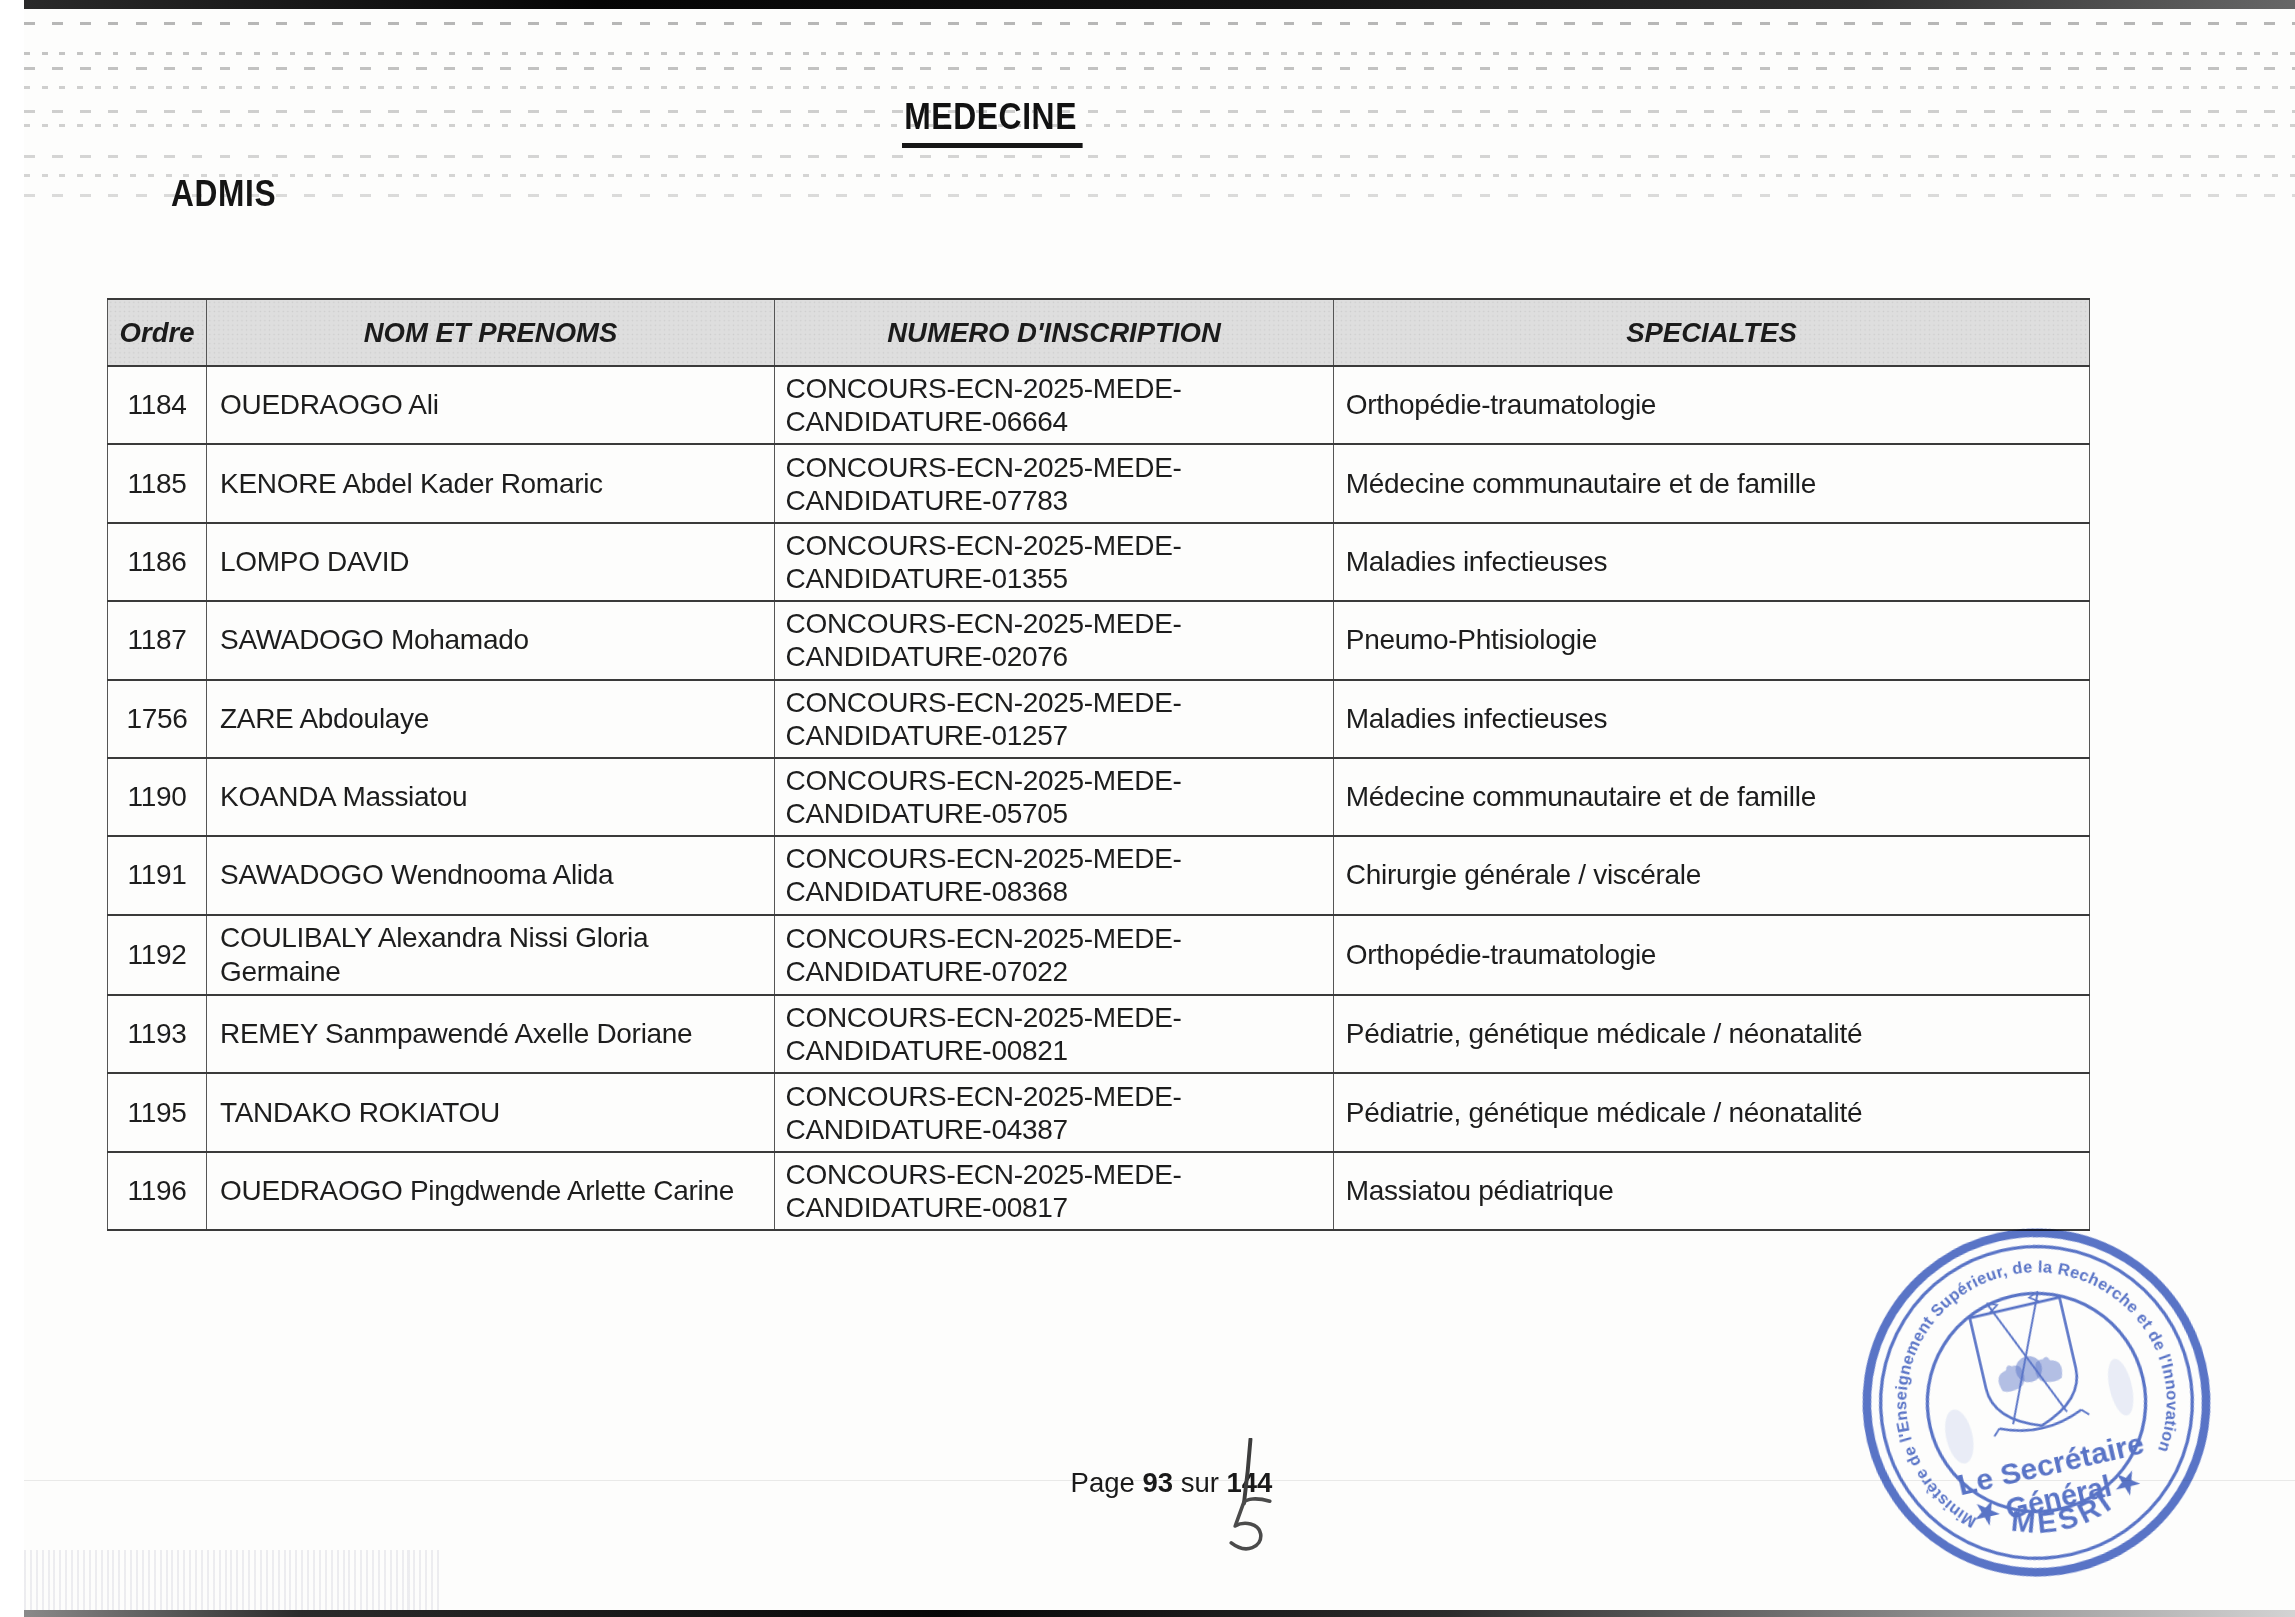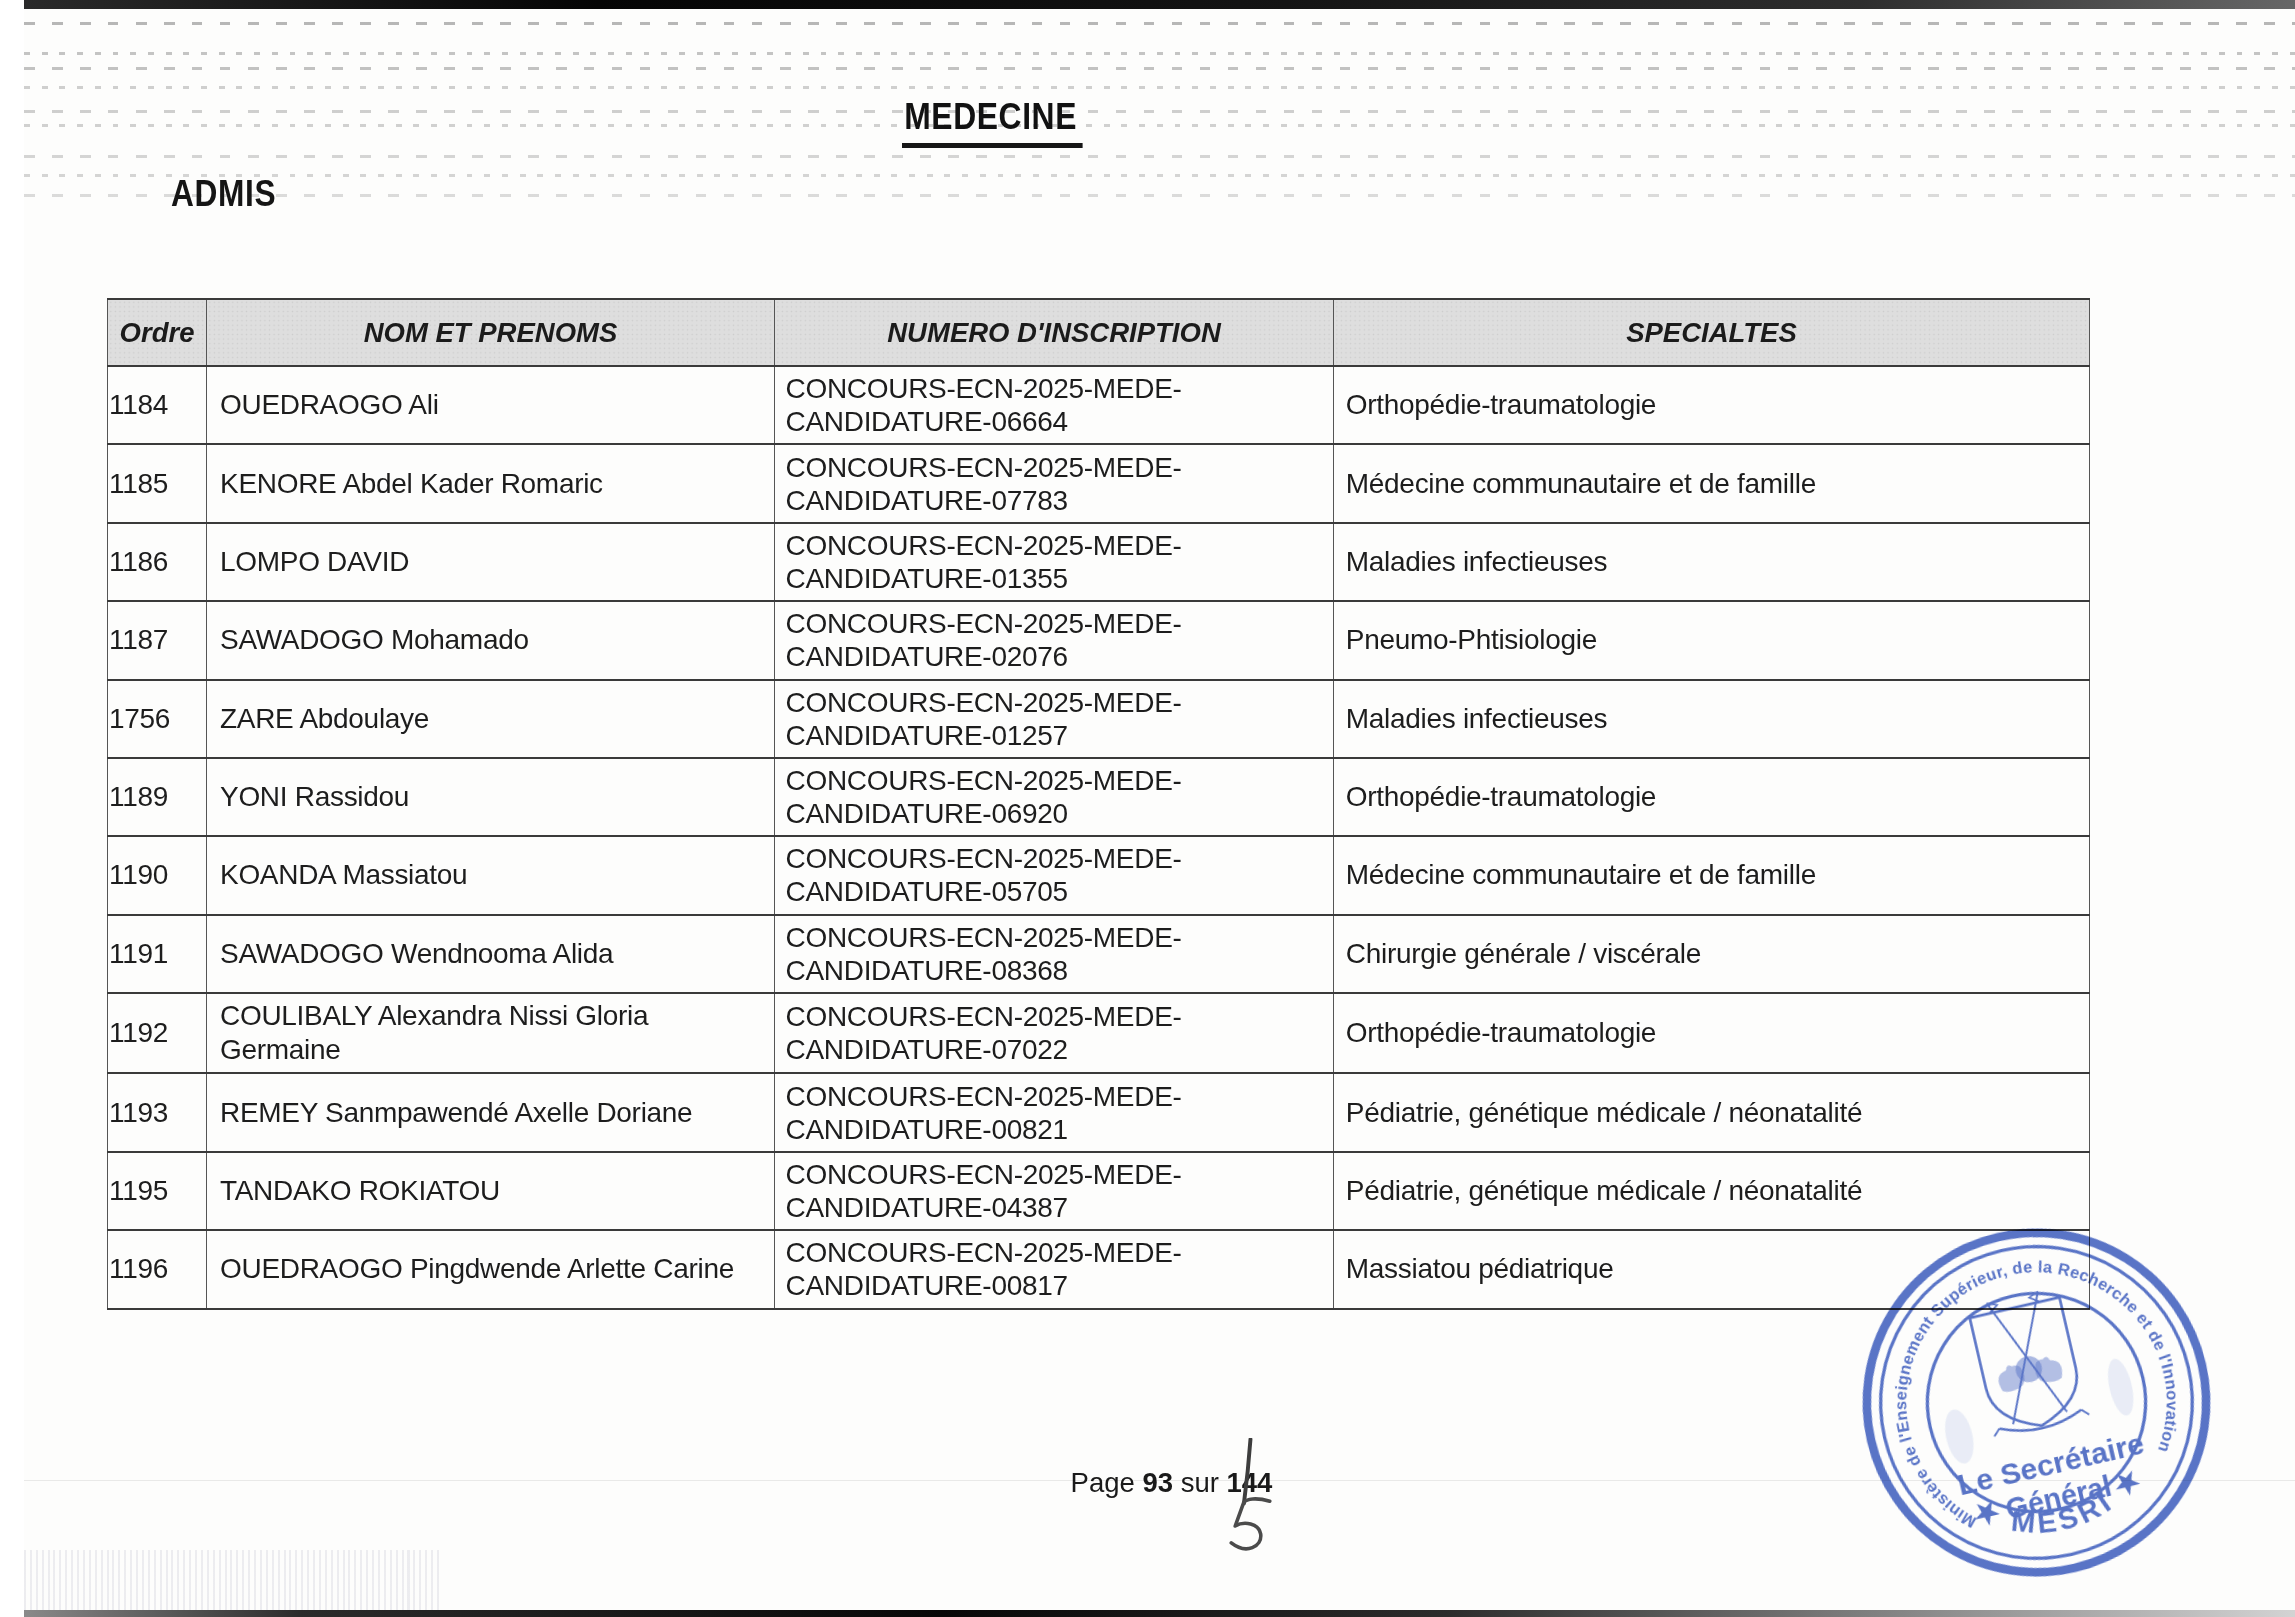--- a/index.html
+++ b/index.html
@@ -62,21 +62,21 @@
     height:63px; font-size:27.5px; font-style:italic; font-weight:bold;
     color:#1b1b1b; text-align:center;
     background-color:#dedede;
     background-image:radial-gradient(rgba(0,0,0,.08) 0.7px, rgba(0,0,0,0) 1px);
     background-size:4.6px 4.6px;
   }
   table.results td {
     font-size:28px; letter-spacing:-0.3px; color:#1d1d1d;
     vertical-align:middle; background:transparent;
   }
-  td.c-ordre { }
+  td.c-ordre { text-align:center; }
   td.c-nom   { padding:5.2px 7.9px 5.2px 13px; line-height:34px; }
   td.c-num   { padding:5.2px 6.5px 5.2px 10.5px; line-height:33px; }
   td.c-spec  { padding:5.2px 7.9px 5.2px 11.8px; line-height:34px; }
 
   
   .page-footer {
     position:absolute; top:1467px; left:0; width:2295px;
     text-align:center; font-size:27.5px; color:#1a1a1a; letter-spacing:0;
   }
   .page-footer .b { font-weight:bold; }
@@ -174,29 +174,20 @@
     <tr>
       <td class="c-ordre">1756</td>
       <td class="c-nom">ZARE Abdoulaye</td>
       <td class="c-num">
         <div>CONCOURS-ECN-2025-MEDE-</div>
         <div>CANDIDATURE-01257</div>
       </td>
       <td class="c-spec">Maladies infectieuses</td>
     </tr>
 
-    <tr>
-      <td class="c-ordre">1189</td>
-      <td class="c-nom">YONI Rassidou</td>
-      <td class="c-num">
-        <div>CONCOURS-ECN-2025-MEDE-</div>
-        <div>CANDIDATURE-06920</div>
-      </td>
-      <td class="c-spec">Orthopédie-traumatologie</td>
-    </tr>
 
     <tr>
       <td class="c-ordre">1190</td>
       <td class="c-nom">KOANDA  Massiatou</td>
       <td class="c-num">
         <div>CONCOURS-ECN-2025-MEDE-</div>
         <div>CANDIDATURE-05705</div>
       </td>
       <td class="c-spec">Médecine communautaire et de famille</td>
     </tr>

